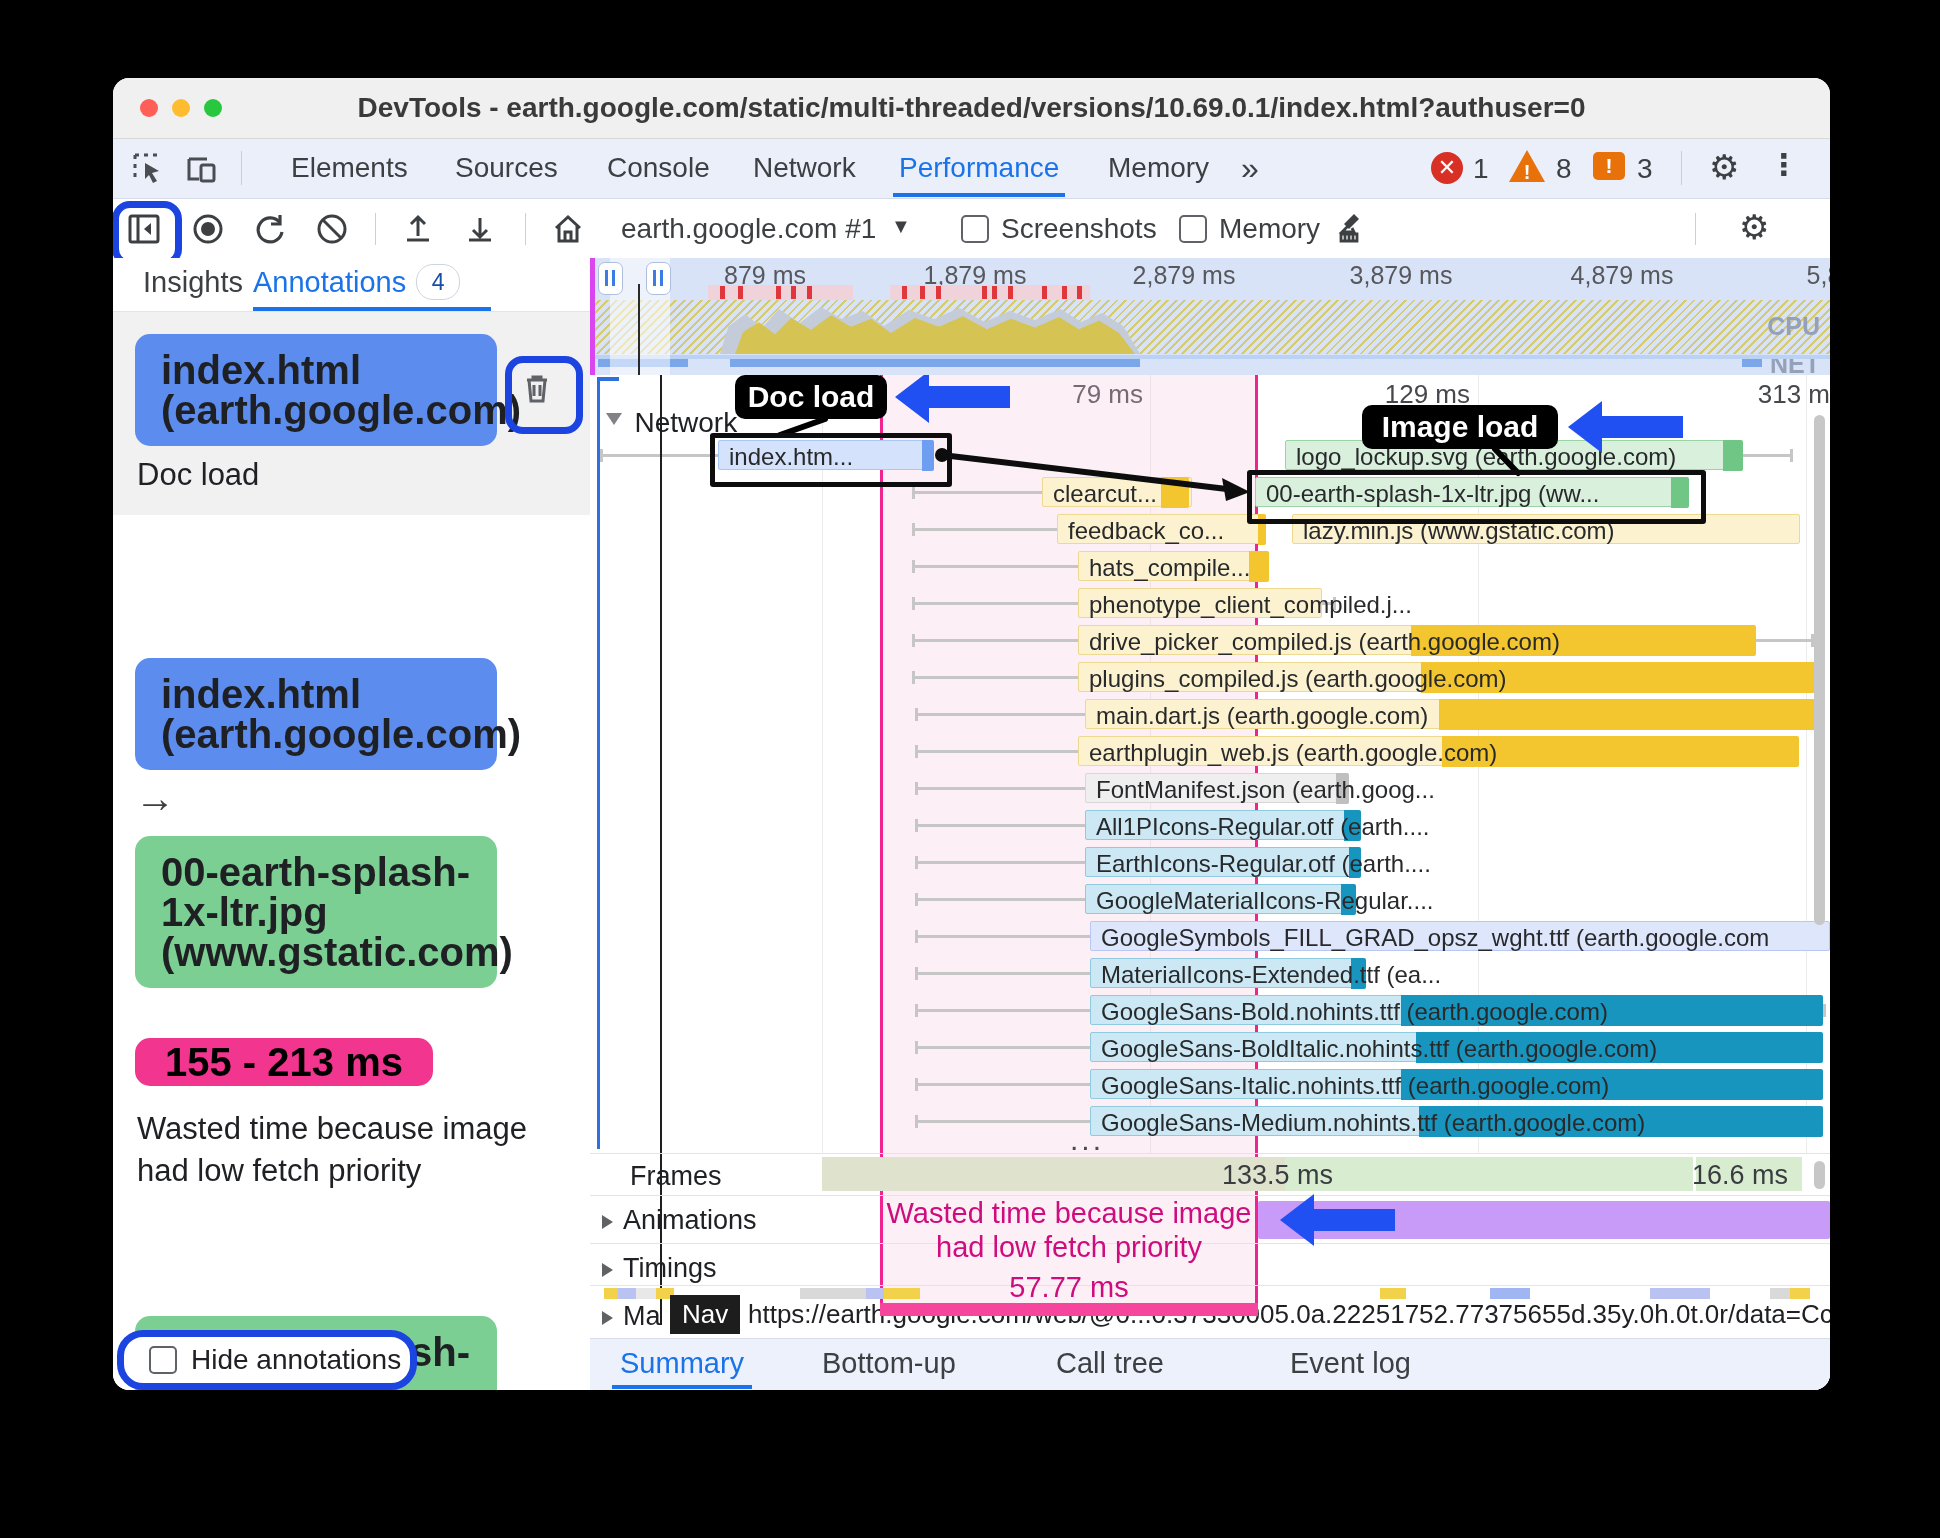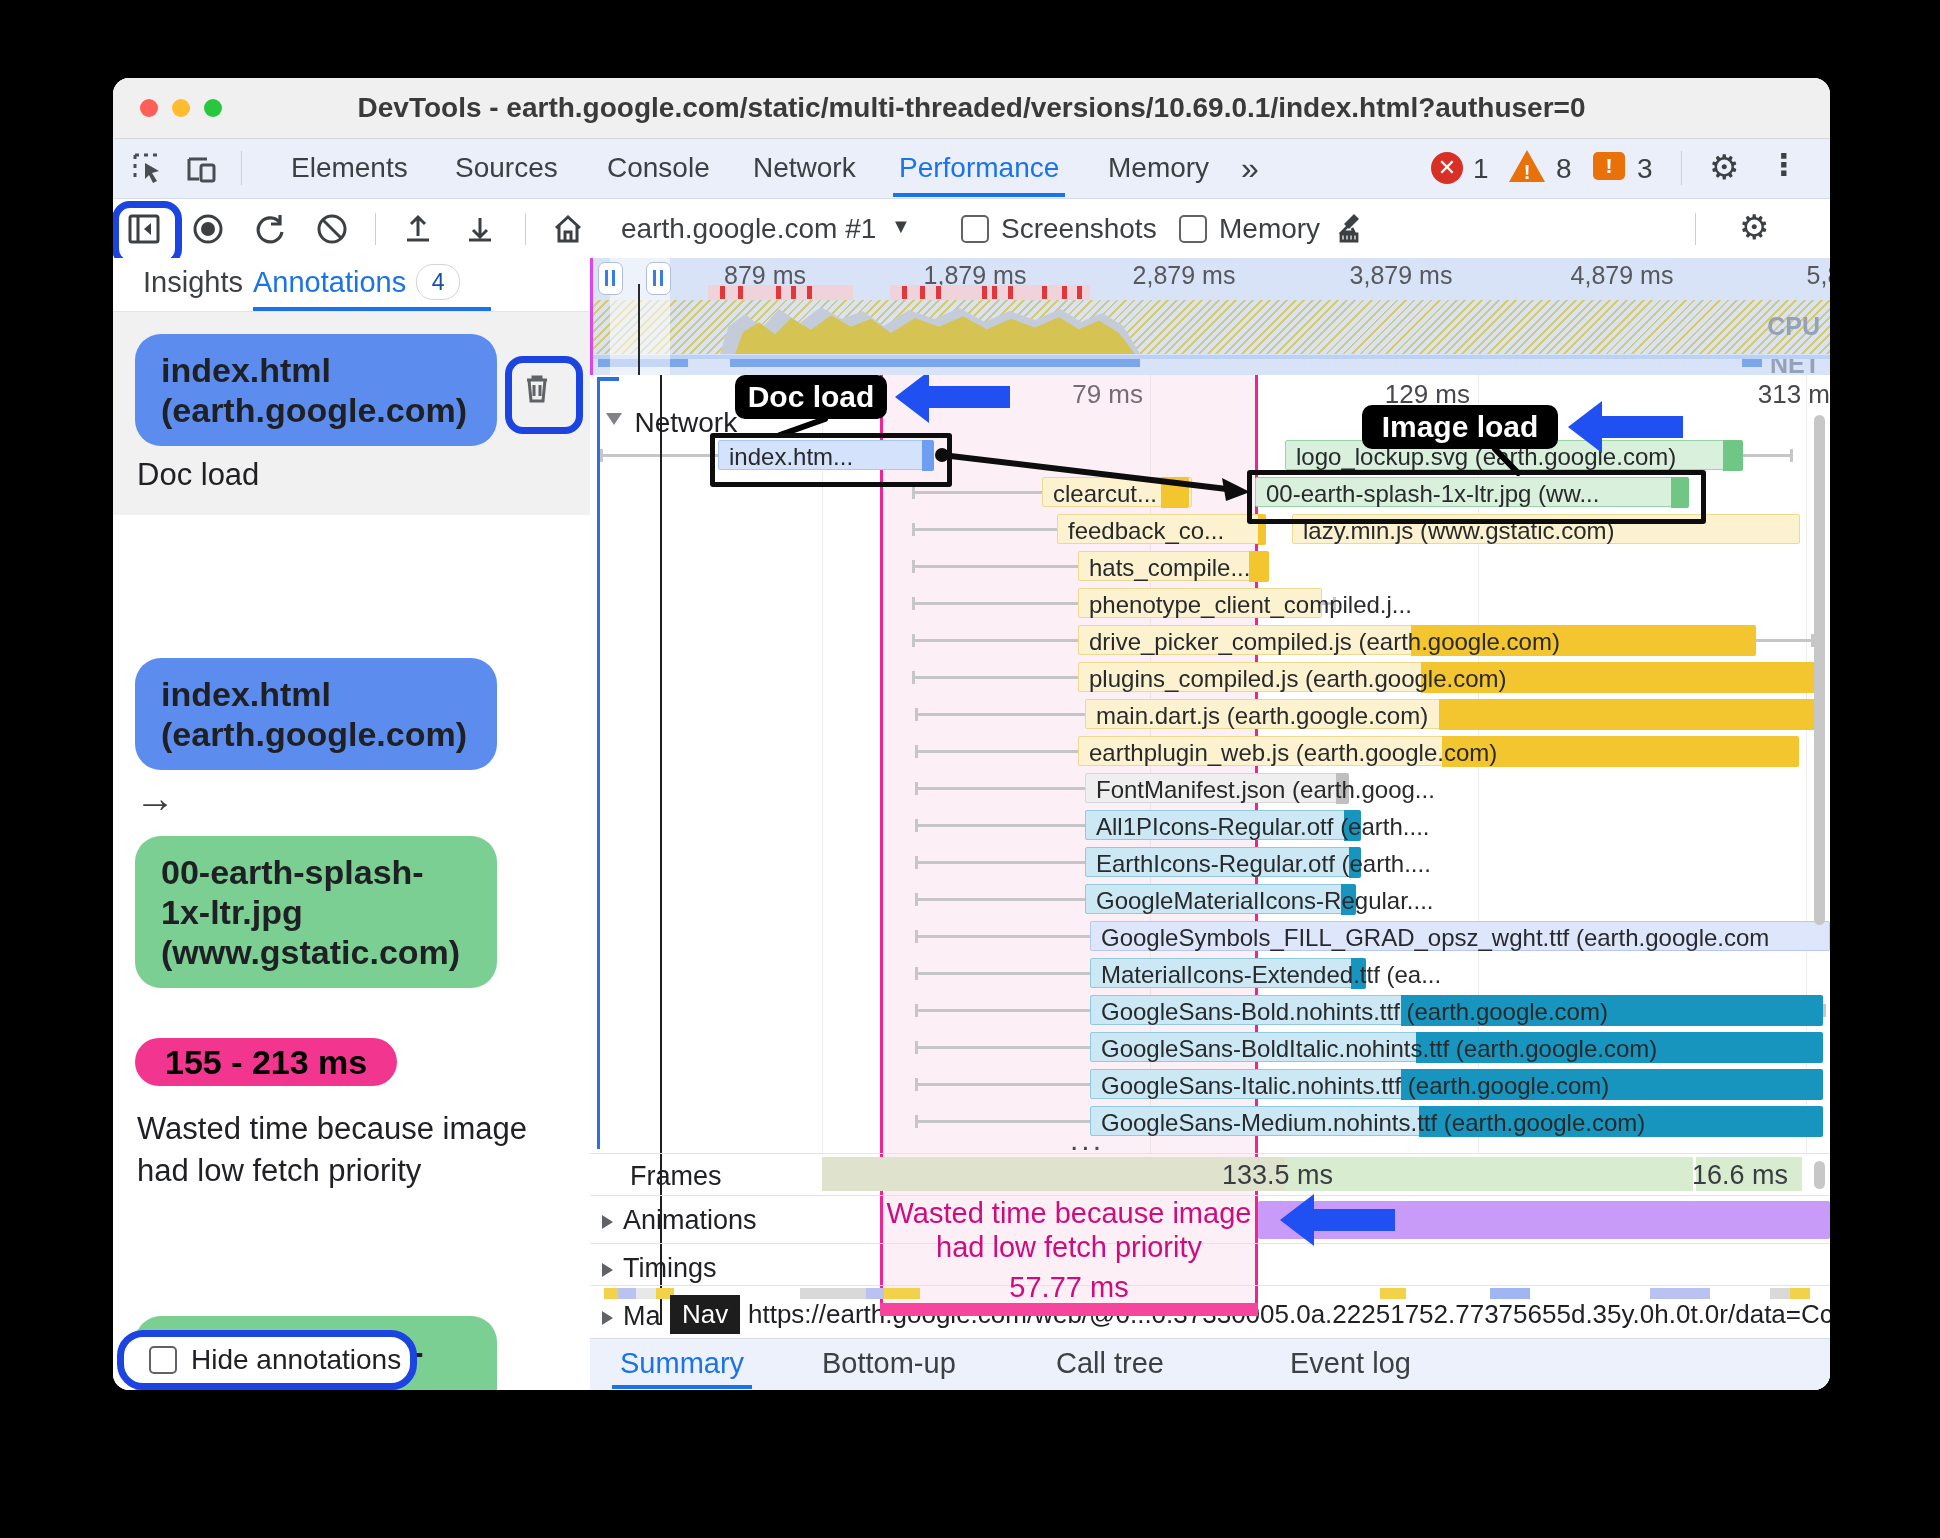--- a/index.html
+++ b/index.html
@@ -36,27 +36,27 @@
   #cpu-gray{position:absolute;left:130px;top:4px;width:420px;height:50px;background:#c4ccd9;
     clip-path:polygon(0% 100%,2% 45%,6% 20%,10% 48%,14% 10%,19% 38%,24% 6%,29% 30%,34% 14%,39% 44%,45% 12%,51% 30%,57% 8%,63% 36%,69% 14%,75% 32%,81% 10%,86% 36%,91% 18%,96% 44%,100% 100%);}
   #cpu-yellow{position:absolute;left:145px;top:10px;width:400px;height:44px;background:#d5c453;
     clip-path:polygon(0% 100%,2% 50%,6% 28%,10% 55%,14% 18%,19% 45%,24% 12%,29% 38%,34% 20%,39% 52%,45% 18%,51% 38%,57% 14%,63% 44%,69% 20%,75% 40%,81% 16%,86% 44%,91% 24%,96% 52%,100% 100%);}
   .mm-side-label{position:absolute;right:10px;font-size:25px;font-weight:bold;color:#95a1b8;}
   .net-bar{position:absolute;height:11px;background:#7ca6ea;top:98px;}
   #mm-window{position:absolute;left:20px;top:0;width:60px;height:117px;background:rgba(255,255,255,.55);}
   .mm-handle{position:absolute;top:4px;width:23px;height:31px;background:#fff;border:1px solid #aebfdd;border-radius:7px;}
   .mm-handle i{position:absolute;top:7px;width:3px;height:16px;background:#3b7de8;}
   
-  #sidebar{position:absolute;left:0;top:180px;width:477px;height:1132px;background:#fff;border-right:3px solid #d946ef;}
+  #sidebar{position:absolute;left:0;top:180px;width:477px;height:1132px;background:#fff;border-right:5px solid #d946ef;}
   #sb-tabs{position:absolute;left:0;top:0;width:100%;height:53px;border-bottom:1px solid #e4e4e4;background:#fff;}
   .sb-tab{position:absolute;top:0;height:52px;line-height:48px;font-size:29px;}
   #sb-underline{position:absolute;left:140px;top:49px;width:238px;height:4px;background:#1a73e8;}
   #ann-count{display:inline-block;min-width:30px;height:34px;line-height:34px;border:1.5px solid #d0d4dc;
     border-radius:17px;text-align:center;font-size:23px;color:#174ea6;background:#fff;padding:0 6px;margin-left:10px;vertical-align:2px;}
-  .pill{border-radius:26px;font-weight:bold;font-size:34px;line-height:40px;padding:16px 26px;color:#1f2023;display:block;}
+  .pill{border-radius:15px;font-weight:bold;font-size:40px;line-height:40px;padding:16px 26px;color:#1f2023;display:block;}
   .pill.blue{background:var(--sidebar-pill-blue);}
   .pill.green{background:var(--sidebar-pill-green);}
   .pill.pink{background:var(--sidebar-pill-pink);color:#000000;display:inline-block;padding:4px 30px;}
   .sb-text{font-size:31px;color:#202124;line-height:42px;}
   #card1{position:absolute;left:0;top:54px;width:100%;height:203px;background:#f1f1f2;}
   
   #rightpane{position:absolute;left:477px;top:297px;width:1240px;height:1015px;background:#fff;overflow:hidden;}
   .gridline{position:absolute;top:0;width:1px;height:778px;background:#ececec;}
   .ruler-label{position:absolute;top:4px;width:160px;text-align:right;font-size:26px;color:#46484c;}
   .net-row-bar{position:absolute;height:30px;border-radius:2px;box-sizing:border-box;}

